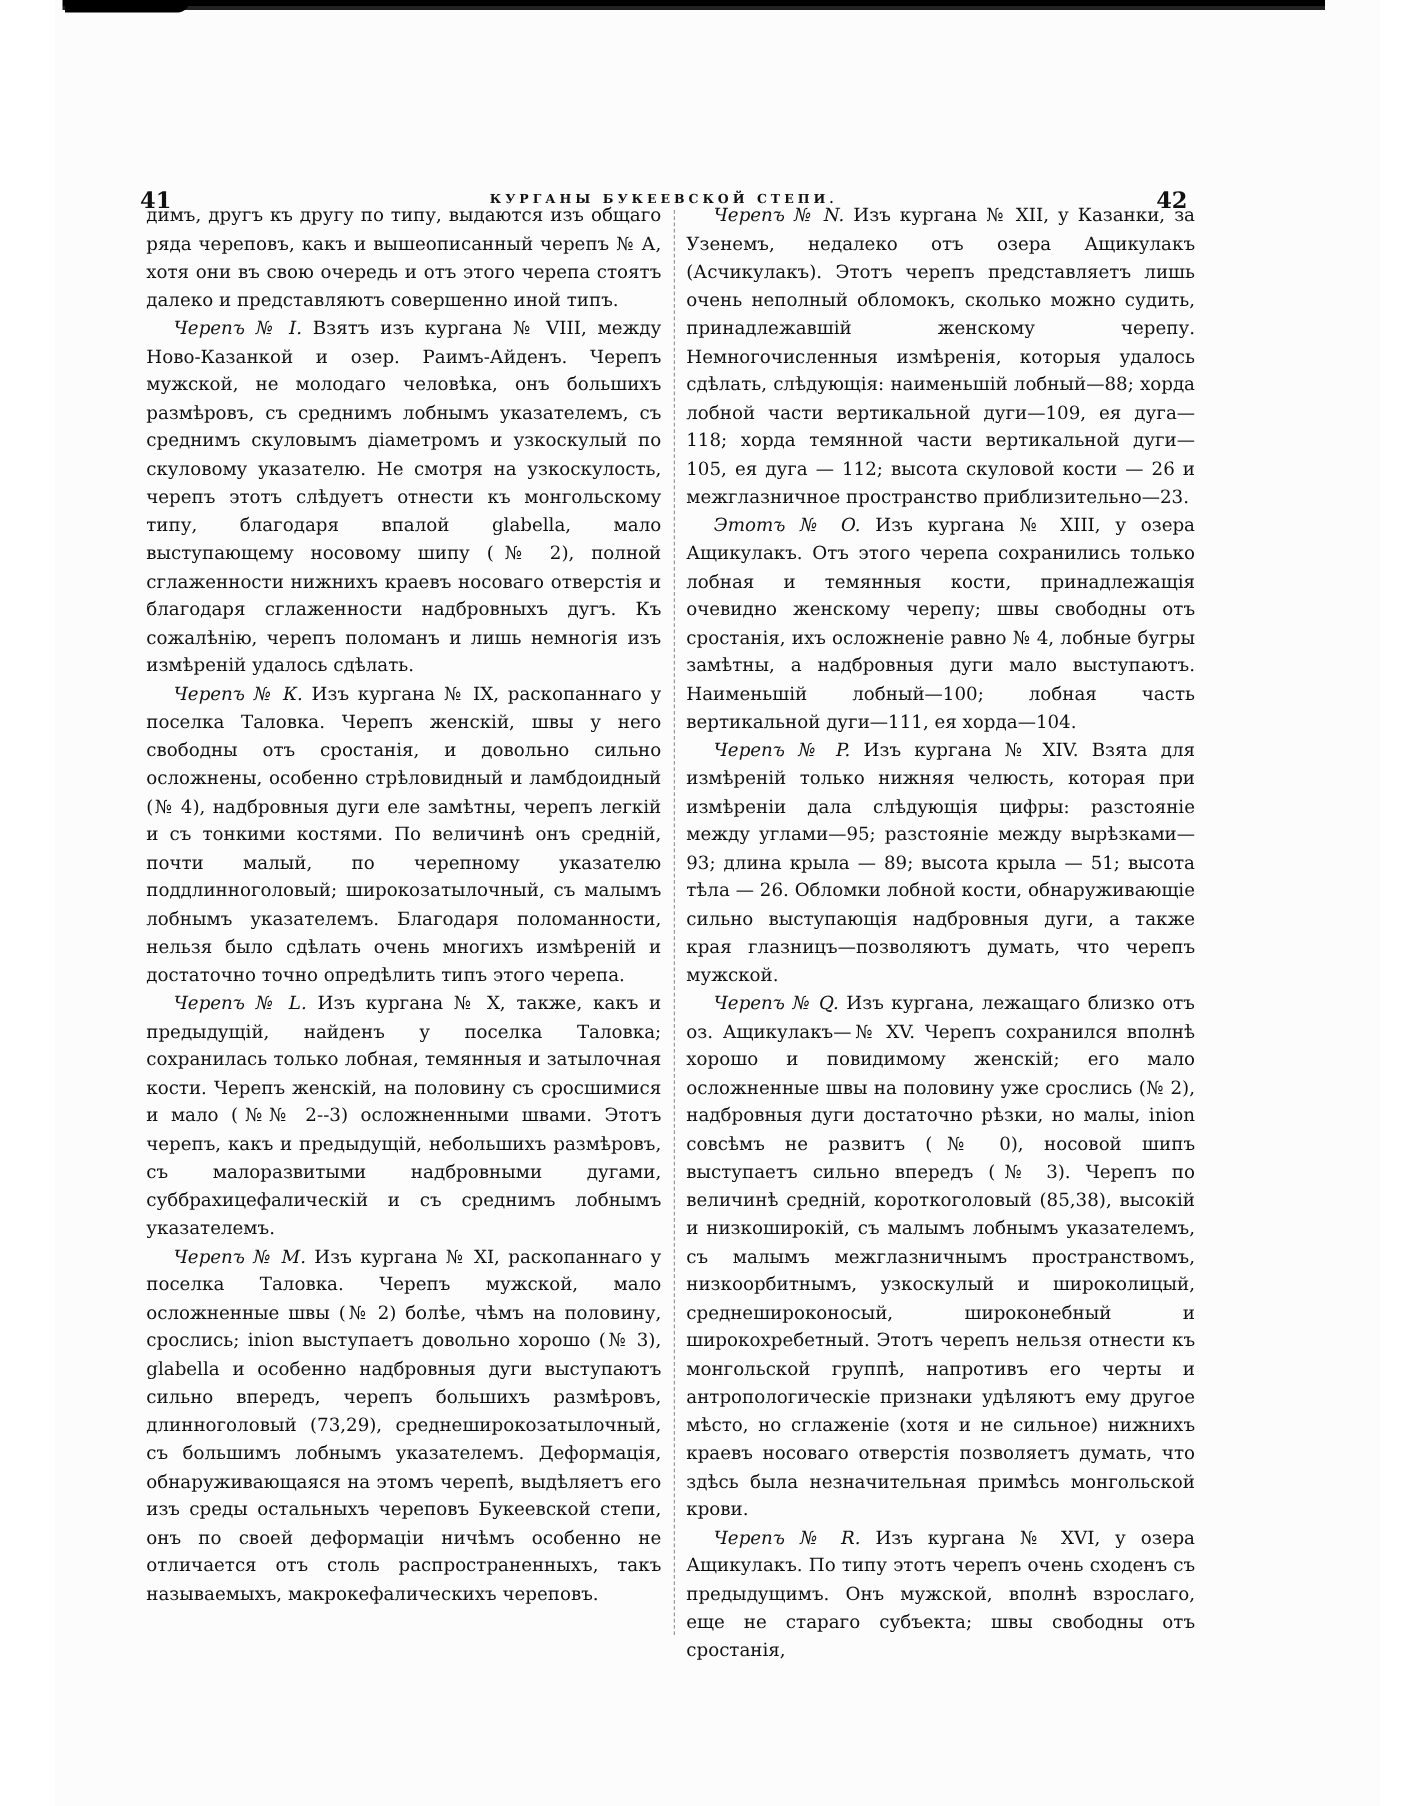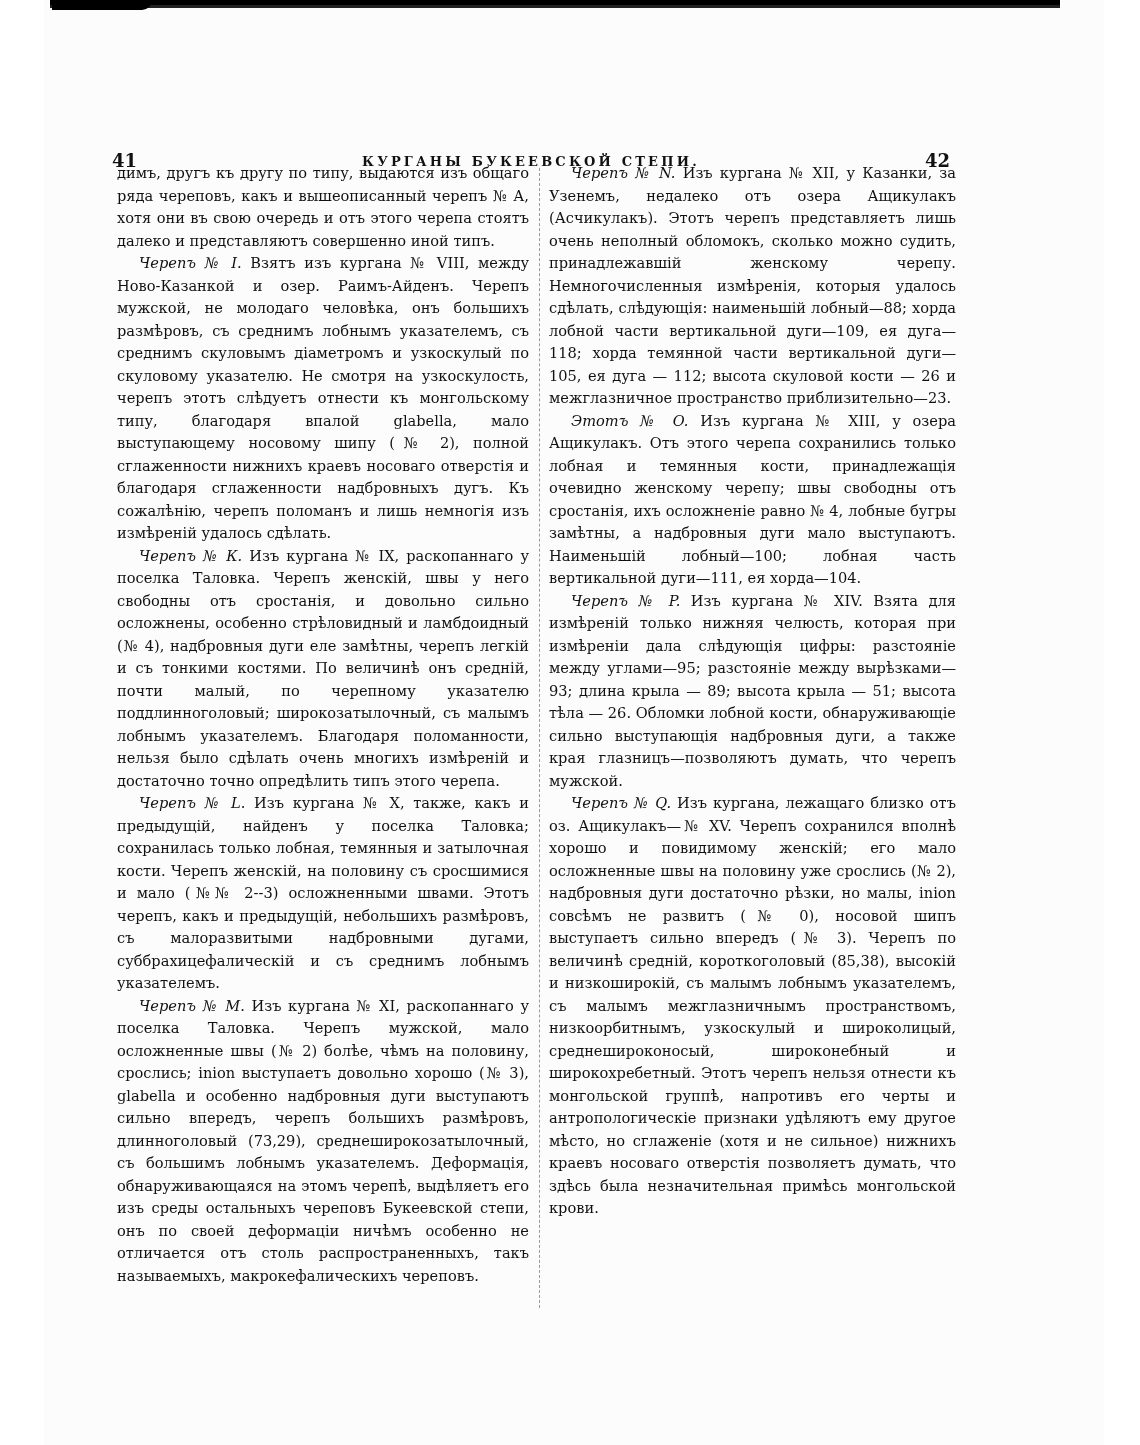--- a/index.html
+++ b/index.html
@@ -24,21 +24,21 @@
     background: #000; border-bottom-right-radius: 22px;
   }
   .header {
     position: absolute; top: 126px; left: 112px; width: 838px; height: 24px; margin-top: 24px;
   }
   .pn { position: absolute; top: 0; font-size: 18px; font-weight: bold; }
   .pn.left { left: 0; }
   .pn.right { right: 0; text-align: center; }
   .running {
     position: absolute; left: 0; right: 0; top: 4px; text-align: center;
-    font-size: 13px; font-weight: bold; letter-spacing: 3.2px;
+    font-size: 10px; font-weight: bold; letter-spacing: 3.2px;
   }
   .col {
     position: absolute; top: 162px;
     font-size: 14.6px; line-height: 22.5px;
     text-align: justify;
   }
   .col.left { left: 117px; width: 412px; }
   .col.right { left: 549px; width: 407px; }
   .col p { margin: 0; text-indent: 22px; }
   .col p.cont { text-indent: 0; }
@@ -70,13 +70,14 @@
   <p><span class="lead">Черепъ № M.</span><span> Изъ кургана № XI, раскопаннаго у поселка Таловка. Черепъ мужской, мало осложненные швы (№ 2) болѣе, чѣмъ на половину, срослись; inion выступаетъ довольно хорошо (№ 3), glabella и особенно надбровныя дуги выступаютъ сильно впередъ, черепъ большихъ размѣровъ, длинноголовый (73,29), среднеширокозатылочный, съ большимъ лобнымъ указателемъ. Деформація, обнаруживающаяся на этомъ черепѣ, выдѣляетъ его изъ среды остальныхъ череповъ Букеевской степи, онъ по своей деформаціи ничѣмъ особенно не отличается отъ столь распространенныхъ, такъ называемыхъ, макрокефалическихъ череповъ.</span></p>
 </div>
 
 <div class="divider"></div>
 
 <div class="col right">
   <p><span class="lead">Черепъ № N.</span><span> Изъ кургана № XII, у Казанки, за Узенемъ, недалеко отъ озера Ащикулакъ (Асчикулакъ). Этотъ черепъ представляетъ лишь очень неполный обломокъ, сколько можно судить, принадлежавшій женскому черепу. Немногочисленныя измѣренія, которыя удалось сдѣлать, слѣдующія: наименьшій лобный—88; хорда лобной части вертикальной дуги—109, ея дуга—118; хорда темянной части вертикальной дуги—105, ея дуга — 112; высота скуловой кости — 26 и межглазничное пространство приблизительно—23.</span></p>
   <p><span class="lead">Этотъ № O.</span><span> Изъ кургана № XIII, у озера Ащикулакъ. Отъ этого черепа сохранились только лобная и темянныя кости, принадлежащія очевидно женскому черепу; швы свободны отъ сростанія, ихъ осложненіе равно № 4, лобные бугры замѣтны, а надбровныя дуги мало выступаютъ. Наименьшій лобный—100; лобная часть вертикальной дуги—111, ея хорда—104.</span></p>
   <p><span class="lead">Черепъ № P.</span><span> Изъ кургана № XIV. Взята для измѣреній только нижняя челюсть, которая при измѣреніи дала слѣдующія цифры: разстояніе между углами—95; разстояніе между вырѣзками—93; длина крыла — 89; высота крыла — 51; высота тѣла — 26. Обломки лобной кости, обнаруживающіе сильно выступающія надбровныя дуги, а также края глазницъ—позволяютъ думать, что черепъ мужской.</span></p>
   <p><span class="lead">Черепъ № Q.</span><span> Изъ кургана, лежащаго близко отъ оз. Ащикулакъ—№ XV. Черепъ сохранился вполнѣ хорошо и повидимому женскій; его мало осложненные швы на половину уже срослись (№ 2), надбровныя дуги достаточно рѣзки, но малы, inion совсѣмъ не развитъ (№ 0), носовой шипъ выступаетъ сильно впередъ (№ 3). Черепъ по величинѣ средній, короткоголовый (85,38), высокій и низкоширокій, съ малымъ лобнымъ указателемъ, съ малымъ межглазничнымъ пространствомъ, низкоорбитнымъ, узкоскулый и широколицый, среднешироконосый, широконебный и широкохребетный. Этотъ черепъ нельзя отнести къ монгольской группѣ, напротивъ его черты и антропологическіе признаки удѣляютъ ему другое мѣсто, но сглаженіе (хотя и не сильное) нижнихъ краевъ носоваго отверстія позволяетъ думать, что здѣсь была незначительная примѣсь монгольской крови.</span></p>
+  <p><span class="lead">Черепъ № R.</span><span> Изъ кургана № XVI, у озера Ащикулакъ. По типу этотъ черепъ очень сходенъ съ предыдущимъ. Онъ мужской, вполнѣ взрослаго, еще не стараго субъекта; швы свободны отъ сростанія,</span></p>
 </div>
 
 </body></html>

